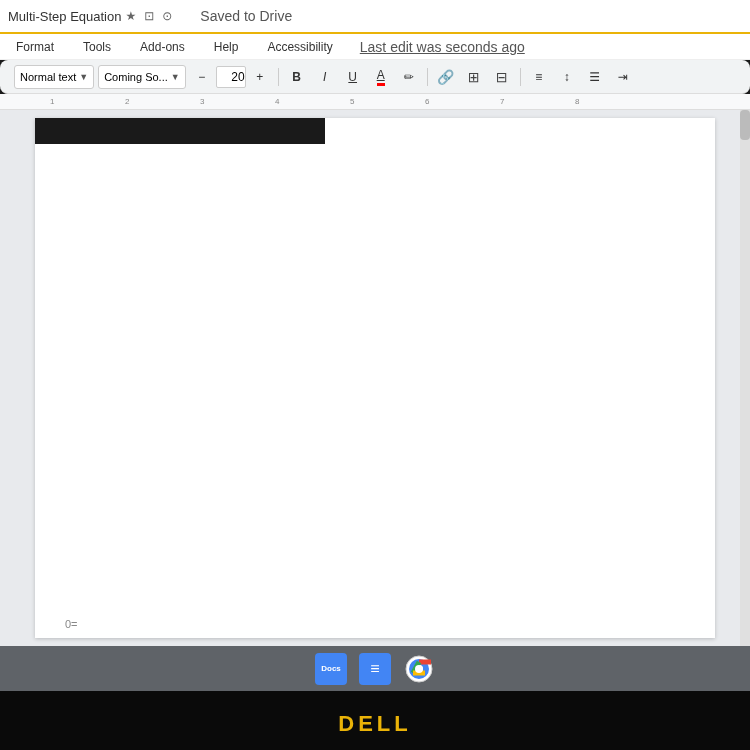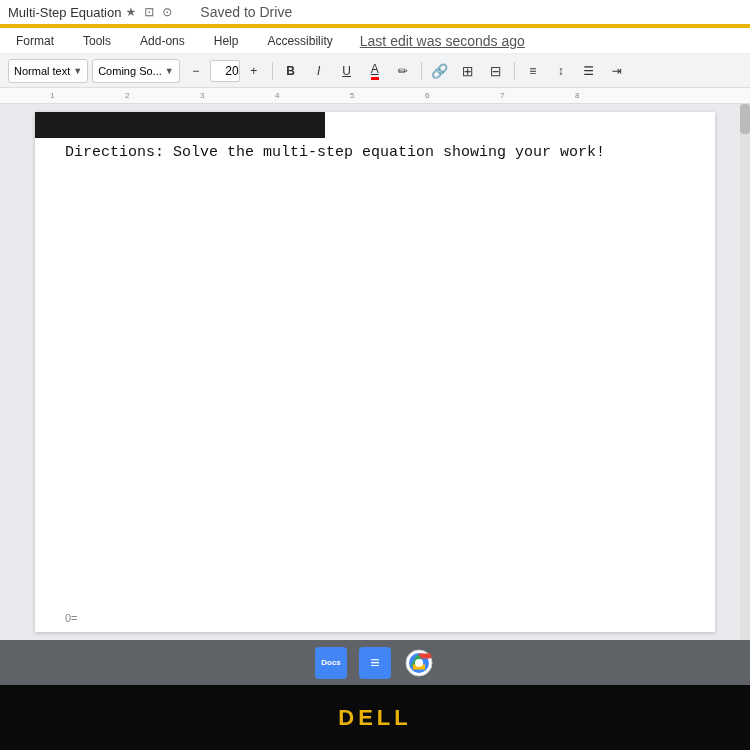--- a/index.html
+++ b/index.html
@@ -7,25 +7,25 @@
       width: 750px;
       height: 750px;
       overflow: hidden;
       background: #1a1a1a;
       font-family: Arial, sans-serif;
     }
 
     
     .top-bar {
       background: #fff;
-      height: 28px;
+      height: 34px;
       display: flex;
       align-items: center;
       padding: 0 8px;
-      border-bottom: 4px solid #eab308;
+      border-bottom: 2px solid #eab308;
       font-size: 12px;
       color: #333;
     }
     .doc-title {
       font-size: 13px;
       font-weight: 500;
       color: #333;
     }
     .star-icon, .expand-icon, .drive-icon {
       margin: 0 4px;
@@ -60,24 +60,25 @@
       color: #555;
       cursor: pointer;
     }
 
     
     .toolbar {
       background: #f1f3f4;
       height: 34px;
       display: flex;
       align-items: center;
-      padding: 0 8px;
+      padding: 0 14px;
       gap: 4px;
       font-size: 12px;
       border-bottom: 1px solid #ddd;
+      border-radius: 8px;
     }
     .toolbar-dropdown {
       display: flex;
       align-items: center;
       background: #fff;
       border: 1px solid #ccc;
       border-radius: 3px;
       padding: 2px 5px;
       font-size: 11px;
       cursor: pointer;
@@ -339,21 +340,20 @@
     <span style="position:absolute; left:565px;">8</span>
   </div>
 </div>
 
 <div class="doc-area">
   <div class="scrollbar-right">
     <div class="scrollbar-thumb"></div>
   </div>
   <div class="page">
     <div class="page-header-bar"></div>
-    <div class="directions-text">Directions:  Solve the multi-step equation showing your work!</div>
     <div class="page-bottom-hint">0=</div>
   </div>
 </div>
 
 <div class="taskbar">
   <div class="taskbar-icon taskbar-docs">
     <span style="font-size:8px;">Docs</span>
   </div>
   <div class="taskbar-icon taskbar-files">
     <span>≡</span>

